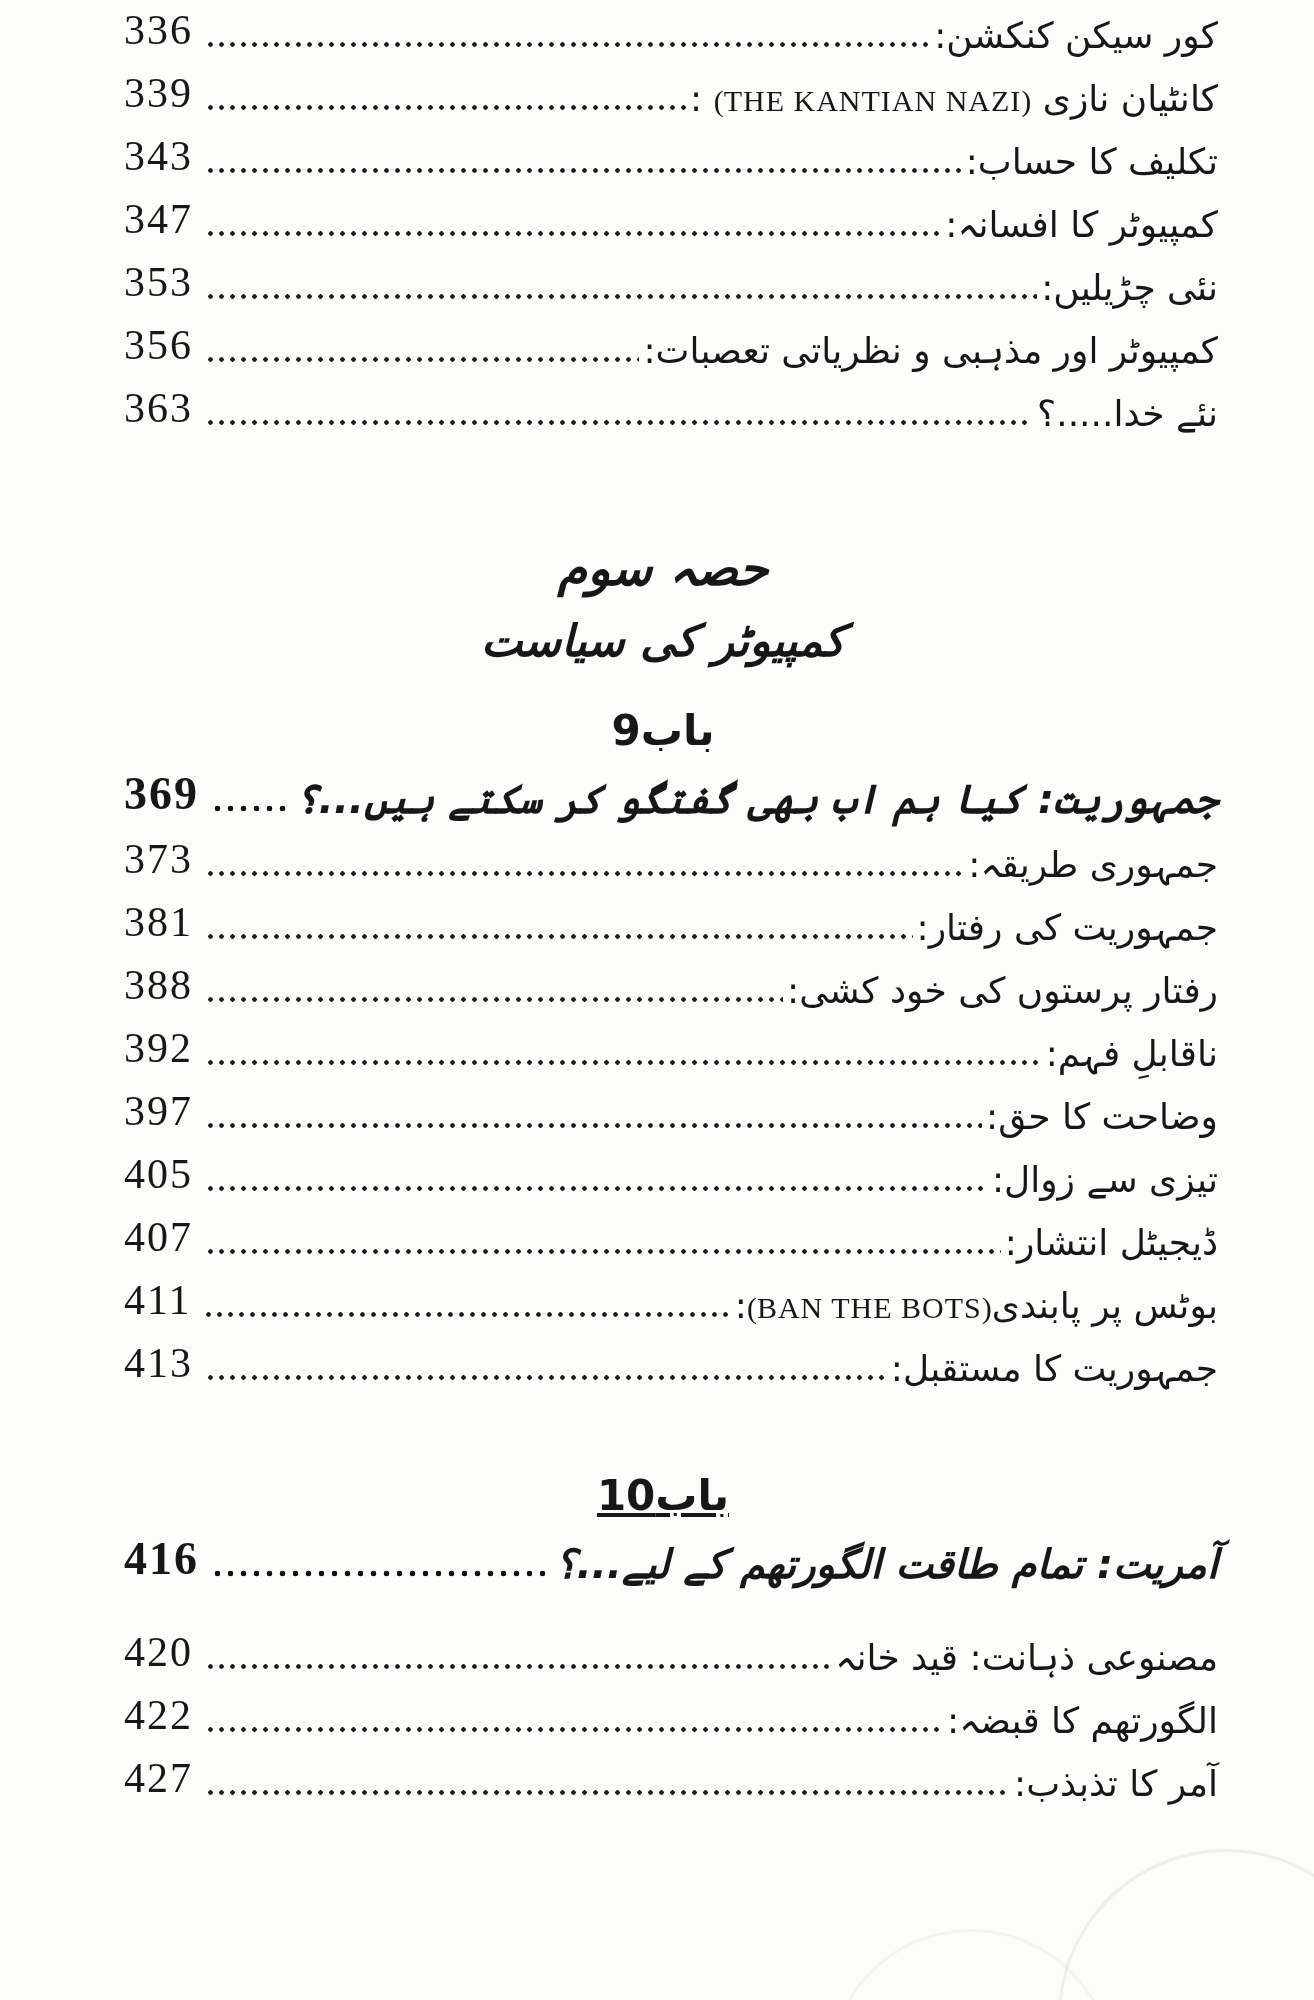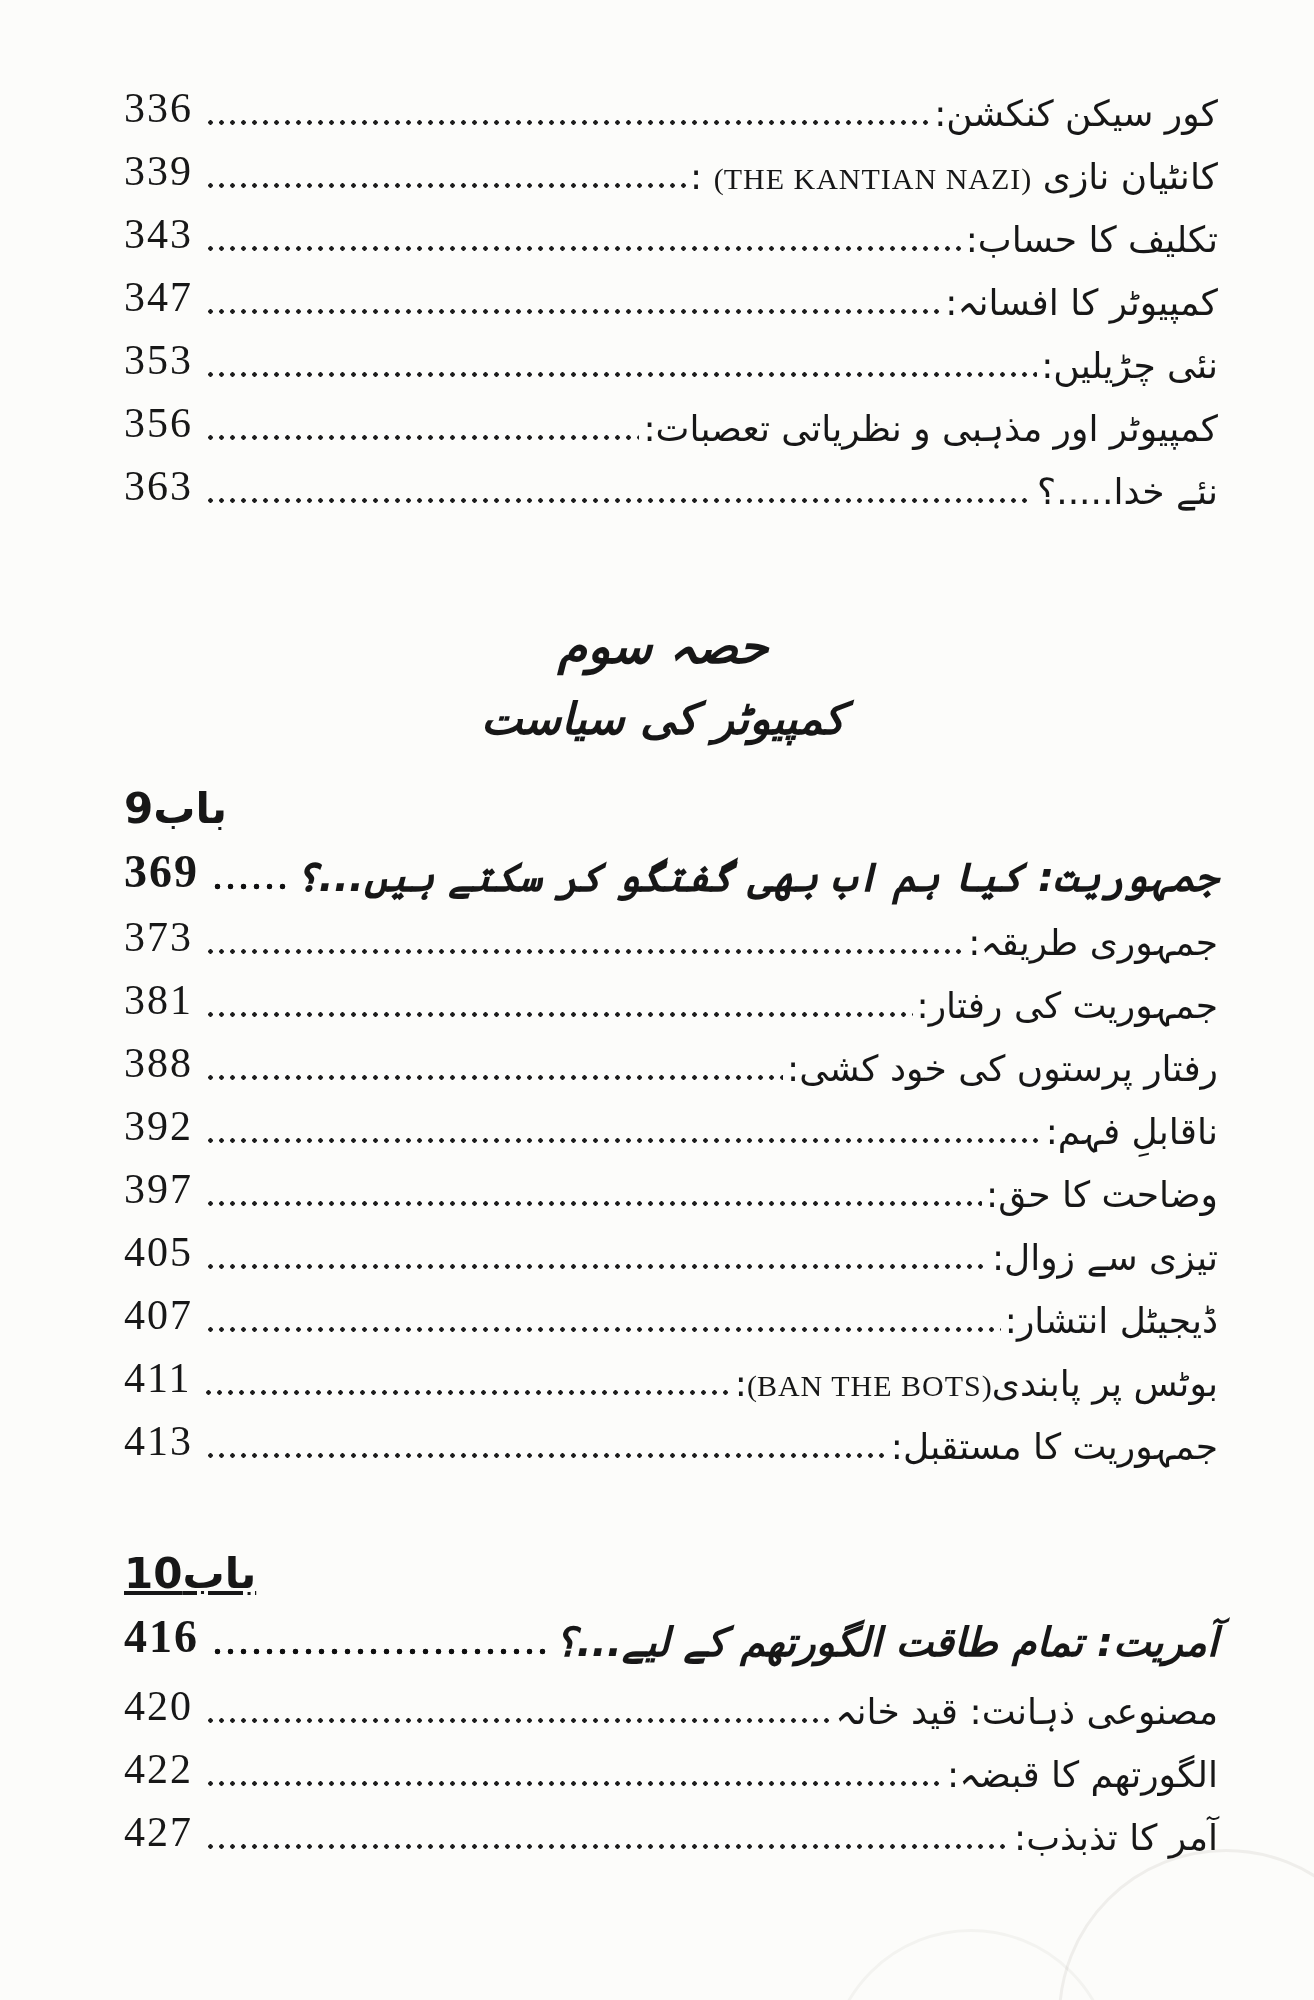--- a/index.html
+++ b/index.html
@@ -51,45 +51,45 @@
   .row.lead{height:72px;}
   .row.lead .num{font-weight:700;font-size:46px;}
   .row.lead .leader{
     height:9px;
     margin-bottom:16px;
     background-image:radial-gradient(circle,#101010 2.6px,transparent 3.1px);
     background-size:13px 9px;
   }
   .row.lead .title{font-weight:700;font-size:40px;font-style:italic;}
   
-  .sec-top{padding-top:78px;}
+  .sec-top{}
   
   .part-heading{
     margin-top:92px;
     text-align:center;
     transform:translateX(-8px);
   }
   .part-heading .ph1{
     font-size:48px;line-height:70px;
     font-weight:700;font-style:italic;
   }
   .part-heading .ph2{
     font-size:44px;line-height:76px;
     font-weight:700;font-style:italic;
   }
   
   .bab{
-    text-align:left;
+    text-align:center;
     padding-right:16px;
     font-size:42px;line-height:52px;
     font-weight:600;
     margin-top:26px;
   }
   .bab.bab10{margin-top:74px;text-decoration:underline;}
-  .gap12{margin-top:4px;}
+  .gap12{margin-top:28px;}
   
   .wm{
     position:absolute;border-radius:50%;
     pointer-events:none;
   }
   .wm.wm1{
     width:330px;height:330px;right:-80px;bottom:-185px;
     border:3px solid rgba(125,122,110,0.10);
   }
   .wm.wm2{

